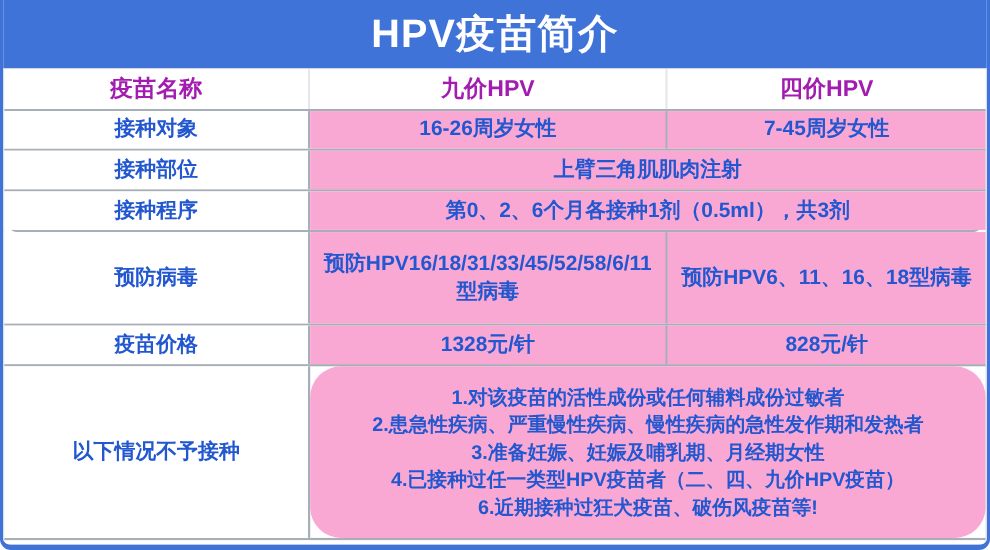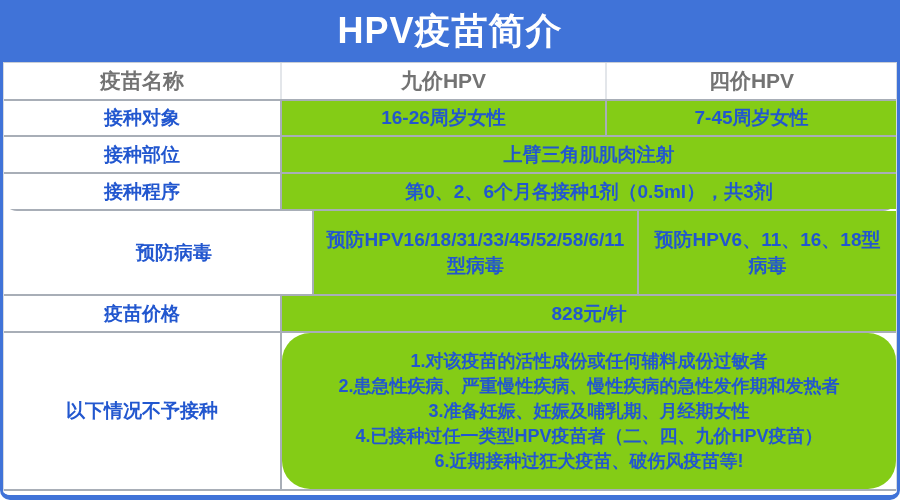--- a/index.html
+++ b/index.html
@@ -47,48 +47,48 @@
   }
   .row {
     display: flex;
     border-bottom: 2px solid #a8aeb7;
     align-items: stretch;
   }
   .row.header { flex: 0 0 38px; }
   .row.r1 { flex: 0 0 36px; }
   .row.r2 { flex: 0 0 37px; }
   .row.r3 { flex: 0 0 37px; border-radius: 13px; }
-  .row.r4 { flex: 0 0 85px; padding-left: 32px; }
+  .row.r4 { flex: 0 0 85px; }
   .row.r5 { flex: 0 0 37px; }
   .row.r6 { flex: 1 1 auto; }
   .cell {
     display: flex;
     align-items: center;
     justify-content: center;
     text-align: center;
     color: #2257cf;
     font-size: 19px;
     line-height: 1.35;
     padding: 2px 10px;
   }
   .label-cell {
     flex: 0 0 278px;
     background: #ffffff;
     border-right: 2px solid #a8aeb7;
   }
   .value-cell {
-    background: #84cc16;
+    background: #f9a8d4;
     word-break: break-word;
     overflow-wrap: break-word;
   }
   .col2 { flex: 0 0 325px; border-right: 2px solid #a8aeb7; }
   .col3 { flex: 1 1 auto; }
   .span-cell { flex: 1 1 auto; }
   
-  .row.header .cell { color: #737373; font-size: 21px; background: #ffffff; }
+  .row.header .cell { color: #a21caf; font-size: 21px; background: #ffffff; }
   .row.header .label-cell { border-right: 2px solid #e3e6ea; }
   .row.header .col2 { border-right: 2px solid #e3e6ea; }
   
   .contra {
     flex-direction: column;
     justify-content: center;
     font-size: 18px;
     line-height: 25px;
     border-radius: 28px;
   }
@@ -128,20 +128,21 @@
     </div>
 
     <div class="row r4">
       <div class="cell label-cell">预防病毒</div>
       <div class="cell value-cell col2">预防HPV16/18/31/33/45/52/58/6/11型病毒</div>
       <div class="cell value-cell col3">预防HPV6、11、16、18型病毒</div>
     </div>
 
     <div class="row r5">
       <div class="cell label-cell">疫苗价格</div>
+      <div class="cell value-cell col2">1328元/针</div>
       <div class="cell value-cell col3">828元/针</div>
     </div>
 
     <div class="row r6">
       <div class="cell label-cell">以下情况不予接种</div>
       <div class="cell value-cell span-cell contra">
         <div>1.对该疫苗的活性成份或任何辅料成份过敏者</div>
         <div>2.患急性疾病、严重慢性疾病、慢性疾病的急性发作期和发热者</div>
         <div>3.准备妊娠、妊娠及哺乳期、月经期女性</div>
         <div>4.已接种过任一类型HPV疫苗者（二、四、九价HPV疫苗）</div>

